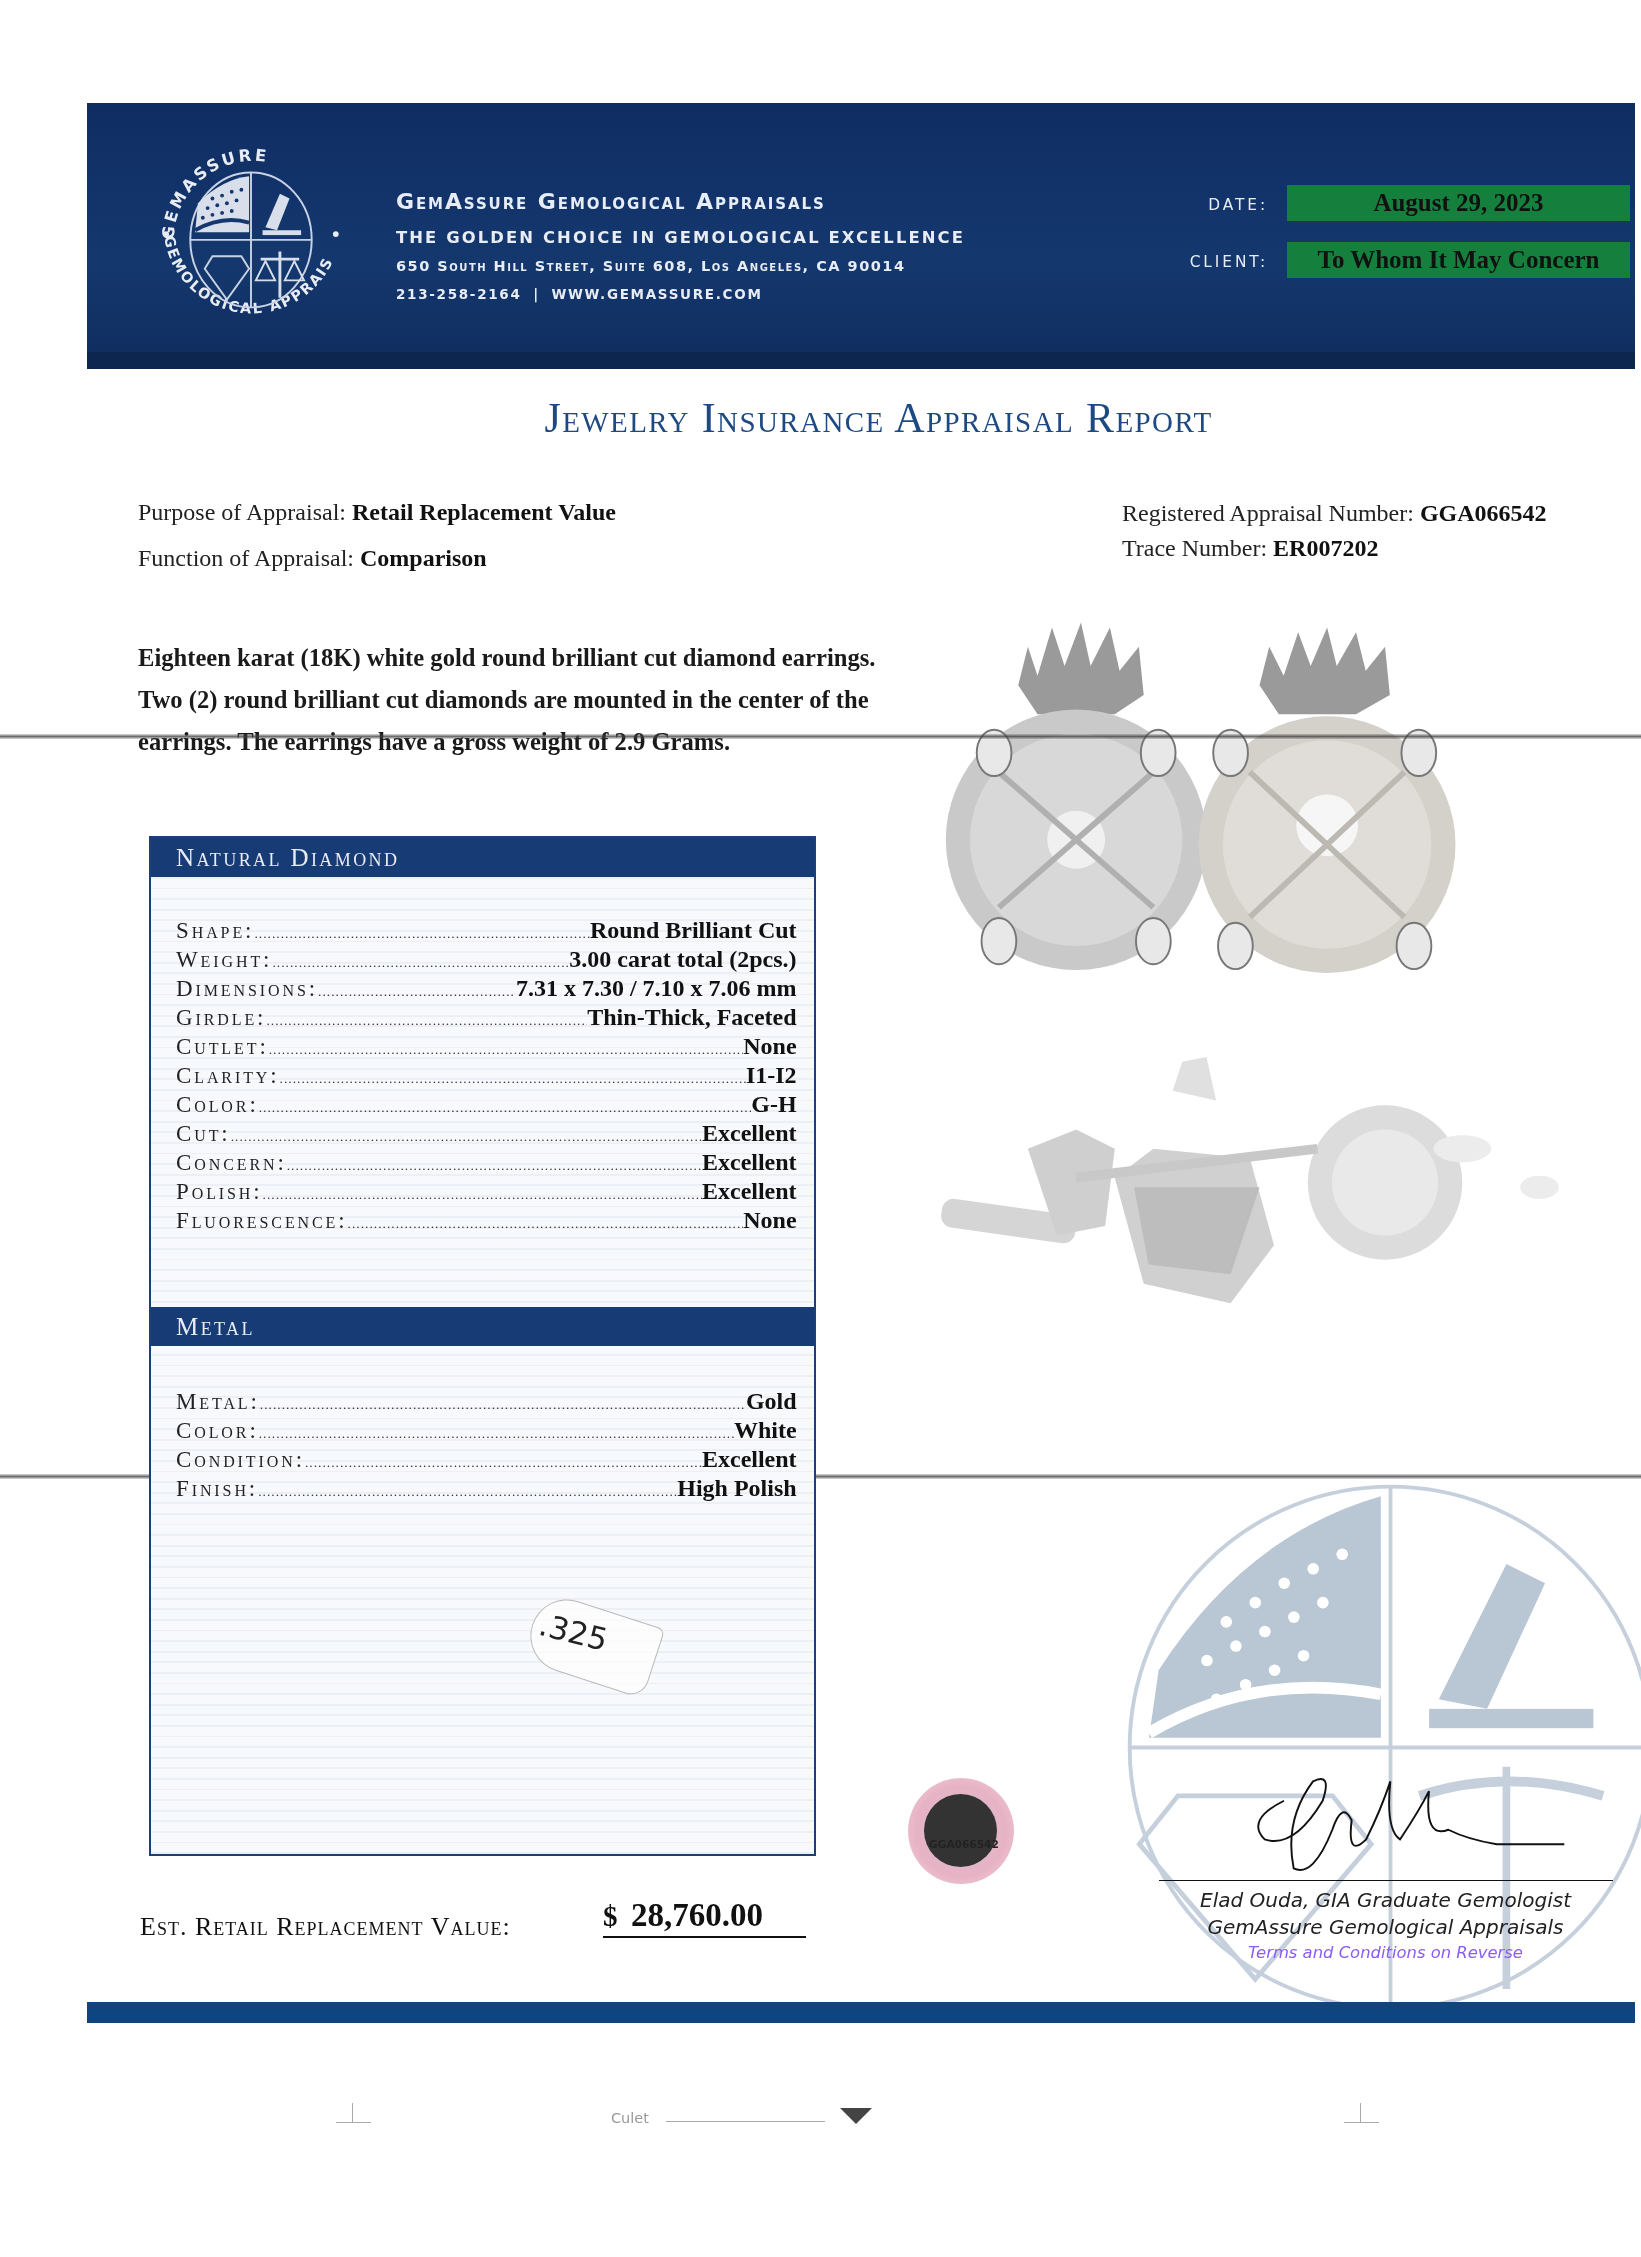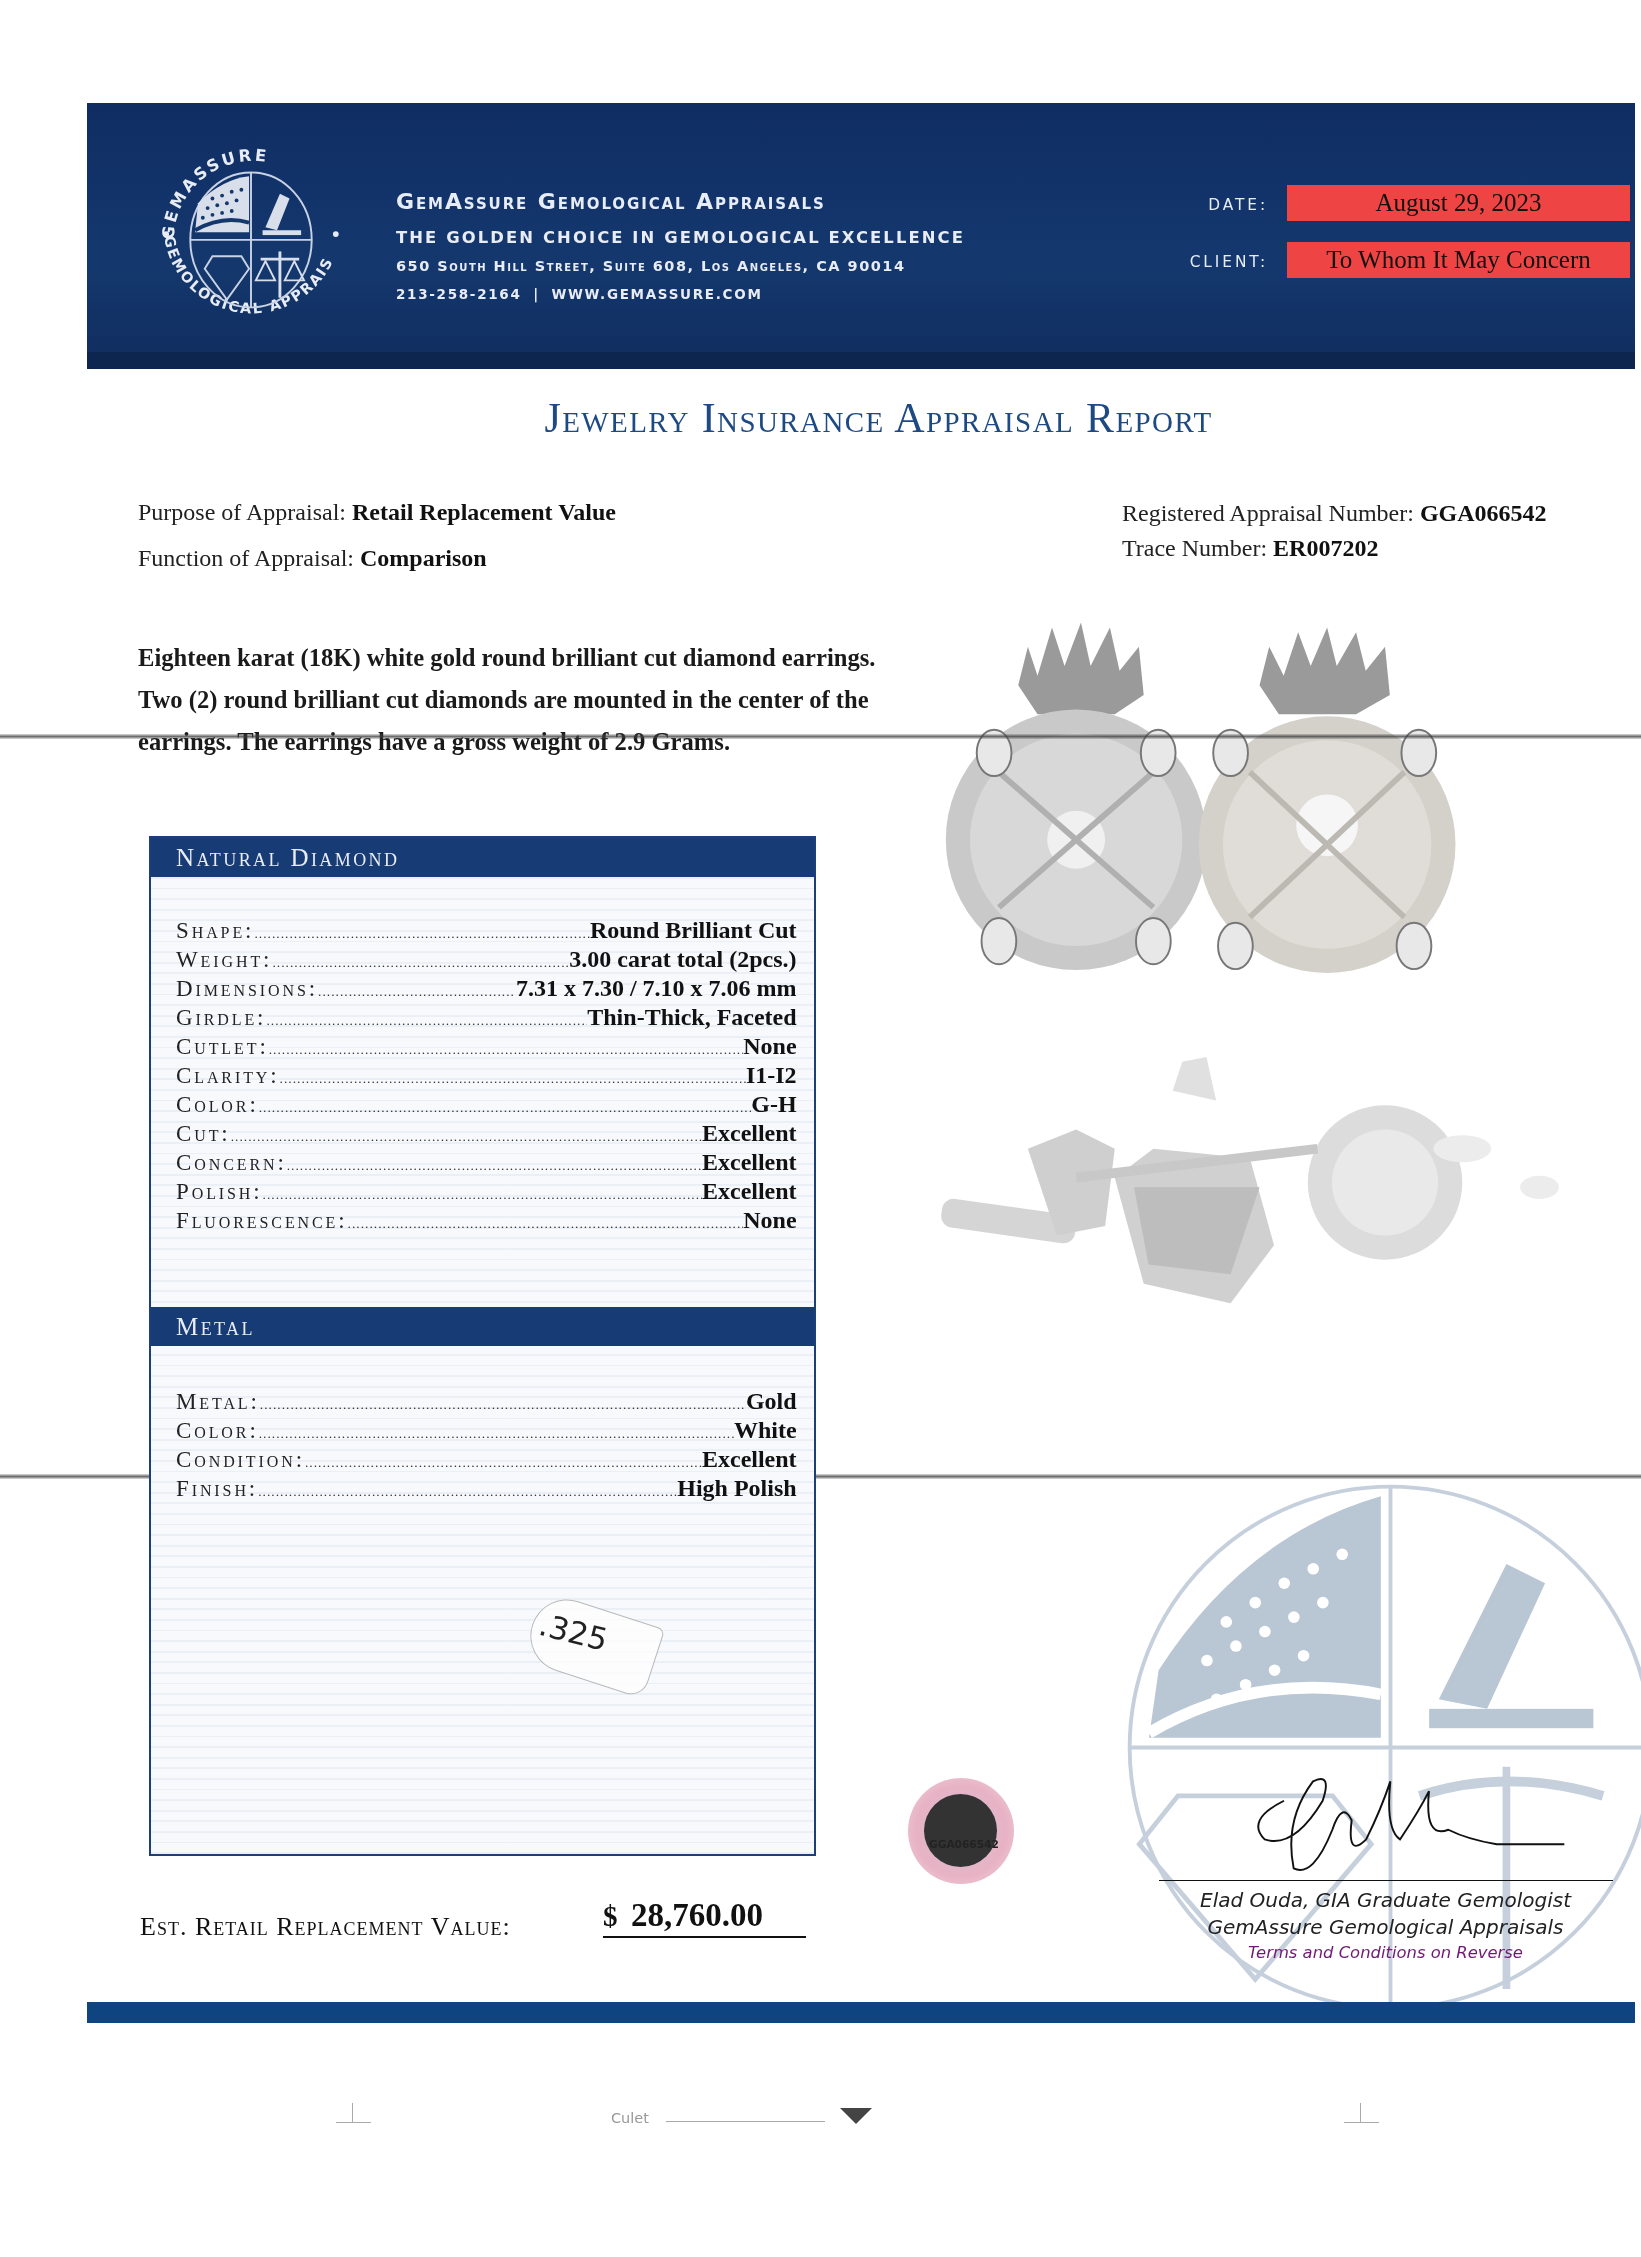--- a/index.html
+++ b/index.html
@@ -9,21 +9,21 @@
   .banner-bottom { position:absolute; left:0; right:0; bottom:0; height:17.4px; background:#0d2650; }
   .logo { position:absolute; left:145px; top:126px; width:212px; height:222px; }
   .company { position:absolute; left:396px; top:189px; color:#e8ecf4; font-family:"DejaVu Sans", sans-serif; }
   .company .name { font-size:22px; font-weight:bold; letter-spacing:1.9px; font-variant:small-caps; margin-bottom:13.5px; }
   .company .tagline { font-size:16.4px; font-weight:bold; letter-spacing:2.1px; margin-bottom:11.6px; }
   .company .addr { font-size:14.5px; font-weight:bold; letter-spacing:1.5px; font-variant:small-caps; margin-bottom:11.6px; }
   .company .contact { font-size:13.5px; font-weight:bold; letter-spacing:1.7px; }
   .company .contact .sep { margin:0 11.6px; }
 
   .meta-label { position:absolute; color:#e8ecf4; font-family:"DejaVu Sans", sans-serif; font-size:15.4px; letter-spacing:2.9px; text-align:right; width:116px; }
-  .meta-box { position:absolute; left:1287px; width:343px; height:36px; background:#ef4444; font-family:"Liberation Serif", serif; font-weight:normal; font-size:25px; color:#111; display:flex; align-items:center; justify-content:center; }
+  .meta-box { position:absolute; left:1287px; width:343px; height:36px; background:#15803d; font-family:"Liberation Serif", serif; font-weight:bold; font-size:25px; color:#111; display:flex; align-items:center; justify-content:center; }
 
   .title { position:absolute; left:0; width:1757px; top:394px; text-align:center; color:#1e4a84; font-family:"Liberation Serif", serif; font-size:42px; font-variant:small-caps; letter-spacing:1.4px; }
 
   .info { position:absolute; font-size:24px; color:#222; }
   .info b { color:#111; }
 
   .desc { position:absolute; left:138px; top:637px; width:753px; font-size:24.6px; font-weight:bold; line-height:42px; color:#1a1a1a; }
 
   .scan-line { position:absolute; height:4.8px; background:linear-gradient(180deg,rgba(90,90,90,0.2),rgba(60,60,60,0.75),rgba(90,90,90,0.2)); }
 
@@ -46,21 +46,21 @@
 
   .seal-bg { position:absolute; left:1120px; top:1477px; width:541px; height:541px; }
   .hologram { position:absolute; left:908px; top:1778px; width:106px; height:106px; border-radius:50%; background:radial-gradient(circle,#d5c5d8 0%,#e7b2c4 60%,#f3d7df 100%); }
   .hologram-inner { position:absolute; left:16.4px; top:16.4px; width:73px; height:73px; border-radius:50%; background:#333; overflow:hidden; }
   .hologram-text { position:absolute; left:21px; top:60px; font-size:10.6px; color:#222; font-family:"DejaVu Sans", sans-serif; font-weight:bold; }
 
   .sig-line { position:absolute; left:1159px; top:1880px; width:454px; border-top:1.9px solid #111; }
   .sig-name, .sig-company { position:absolute; left:1144px; width:483px; text-align:center; font-family:"DejaVu Sans", sans-serif; font-style:italic; font-size:20px; color:#222; }
   .sig-name { top:1888px; }
   .sig-company { top:1915px; }
-  .sig-terms { position:absolute; left:1144px; top:1943px; width:483px; text-align:center; font-family:"DejaVu Sans", sans-serif; font-style:italic; font-size:16.4px; color:#701a75; }
+  .sig-terms { position:absolute; left:1144px; top:1943px; width:483px; text-align:center; font-family:"DejaVu Sans", sans-serif; font-style:italic; font-size:16.4px; color:#8b5cf6; }
 
   .footer-bar { position:absolute; left:87px; top:2002px; width:1548px; height:21px; background:#0e4580; }
 
   .culet { position:absolute; top:2110px; font-family:"DejaVu Sans", sans-serif; color:#999; font-size:14.5px; }
   .culet-line { position:absolute; left:666px; top:2121px; width:159px; border-top:1.4px solid #aaa; }
   .culet-tri { position:absolute; left:840px; top:2108px; width:0; height:0; border-left:16.4px solid transparent; border-right:16.4px solid transparent; border-top:16.4px solid #444; }
   .tick { position:absolute; top:2103px; width:35px; height:21px; }
   .tick::before { content:""; position:absolute; left:16.4px; top:0; height:19.3px; border-left:1.4px solid #aaa; }
   .tick::after { content:""; position:absolute; left:0; top:19.3px; width:35px; border-top:1.4px solid #aaa; }
 </style>

